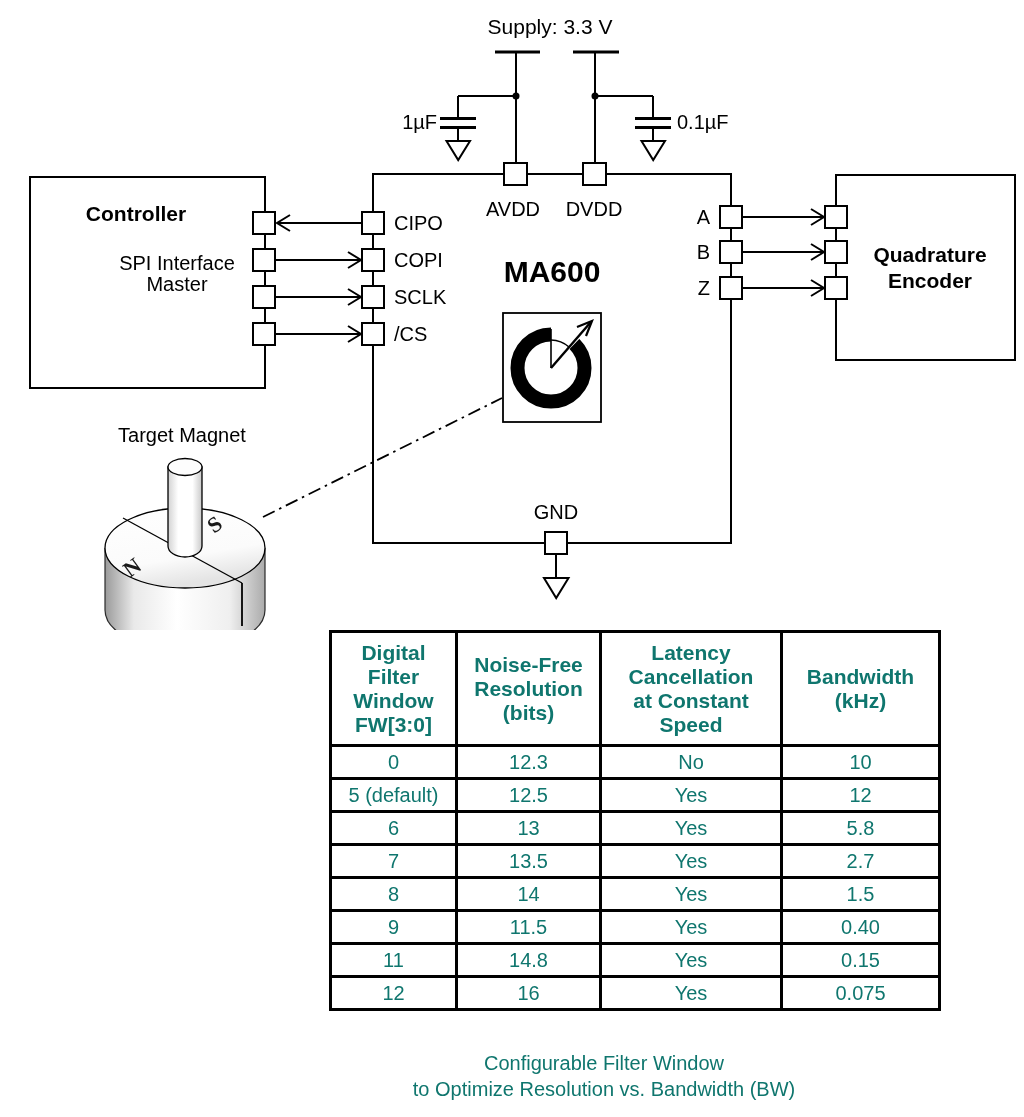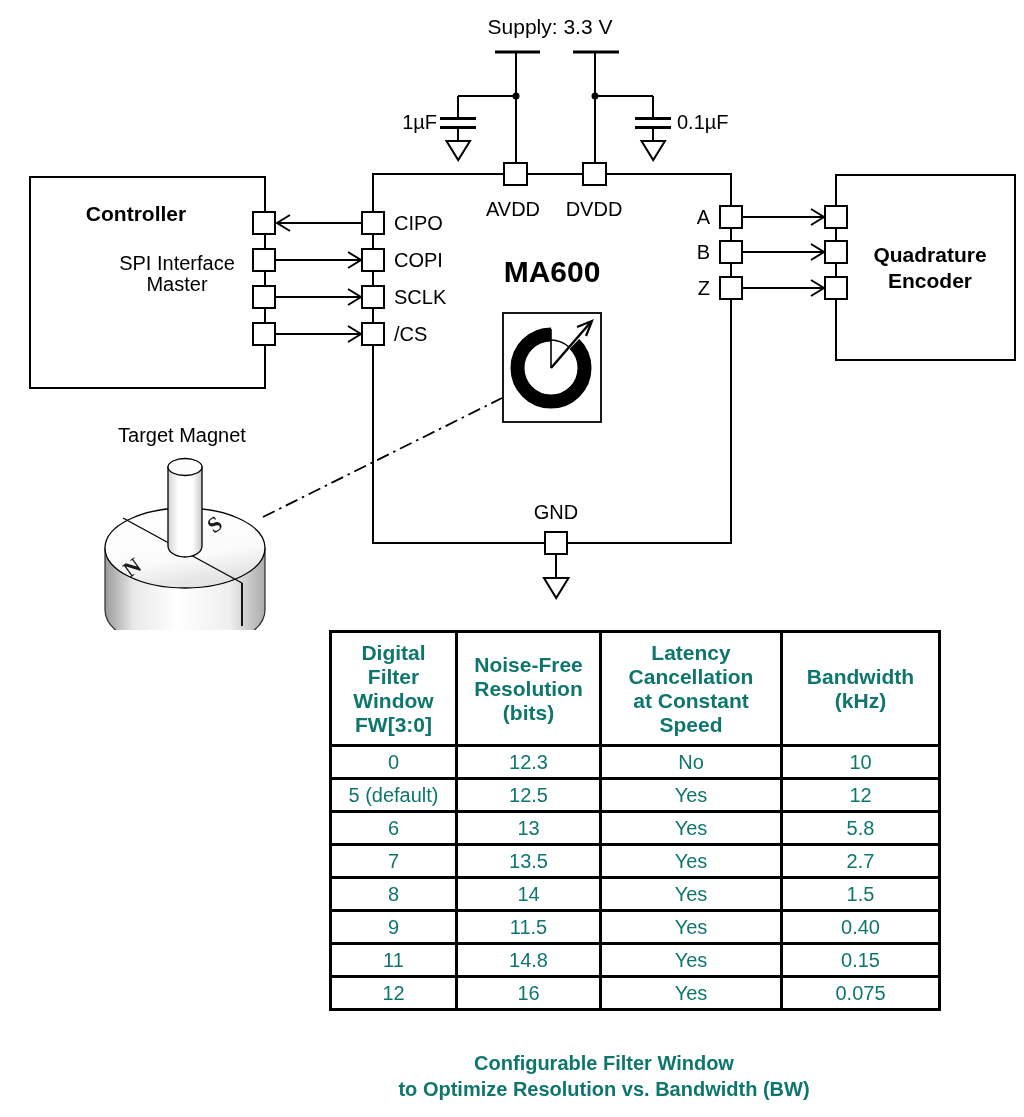--- a/index.html
+++ b/index.html
@@ -10,21 +10,21 @@
   .t20{font-size:20px;}
   .t21{font-size:21px;}
   .b21{font-size:21px;font-weight:bold;}
   .b30{font-size:30px;font-weight:bold;}
   .pole{font-family:"Liberation Serif",serif;font-size:22px;font-weight:bold;fill:#1a1a1a;}
   .ftable{position:absolute;left:298px;top:630px;border-collapse:collapse;table-layout:fixed;margin-left:31px;}
   .ftable th,.ftable td{border:3px solid #000;text-align:center;vertical-align:middle;background:#fff;}
   .ftable th{font-size:21px;font-weight:bold;line-height:24px;white-space:pre-line;height:111px;padding:0 2px;}
   .ftable td{font-size:20px;height:30px;padding:0;}
   .caption{position:absolute;left:298px;top:1050px;width:612px;text-align:center;
-           font-size:20px;font-weight:bold;line-height:26px;}
+           font-size:20px;font-weight:normal;line-height:26px;}
 </style>
 </head>
 <body>
 
 <div class="page">
 
 <svg width="1024" height="630" viewBox="0 0 1024 630">
   <defs>
     <linearGradient id="gSide" x1="0" y1="0" x2="1" y2="0">
       <stop offset="0" stop-color="#9a9a9a"></stop>

